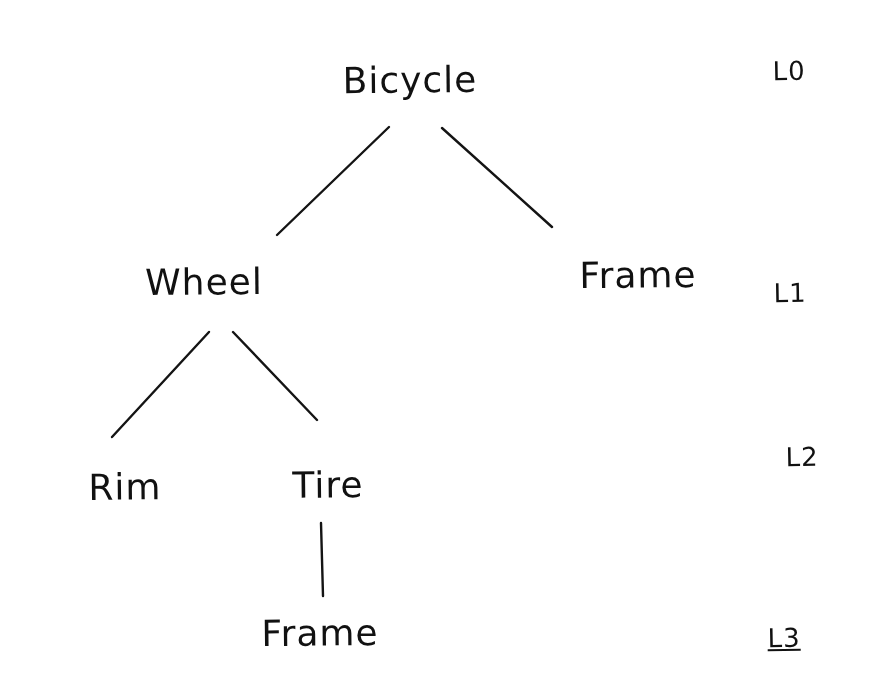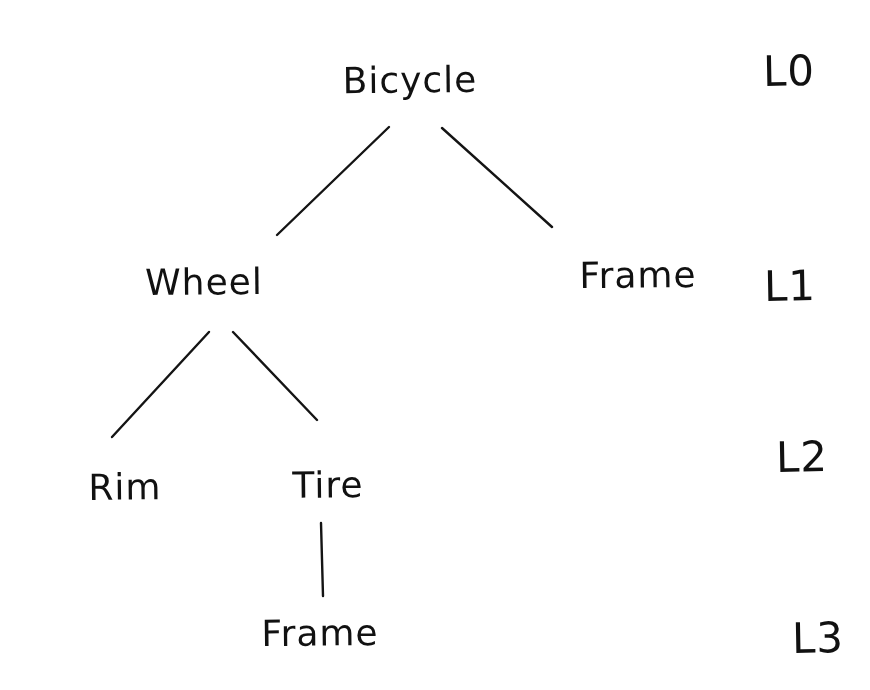--- a/index.html
+++ b/index.html
@@ -34,37 +34,37 @@
     transform: translate(-50%, -50%) rotate(-0.6deg);
     font-size: 36px;
     font-weight: 500;
     letter-spacing: 1px;
     white-space: nowrap;
     color: #111111;
   }
   .level-label {
     position: absolute;
     transform: translate(-50%, -50%) rotate(-1deg);
-    font-size: 42px;
+    font-size: 26px;
     font-weight: 500;
     letter-spacing: 1px;
     white-space: nowrap;
     color: #111111;
   }
   
   .pos-bicycle { left: 410px; top: 80px;  }
   .pos-wheel   { left: 204px; top: 282px; }
   .pos-frame   { left: 638px; top: 275px; }
   .pos-rim     { left: 125px; top: 487px; }
   .pos-tire    { left: 328px; top: 485px; }
   .pos-tube    { left: 320px; top: 633px; }
   .pos-l0      { left: 789px; top: 71px;  }
-  .pos-l1      { left: 790px; top: 286px; }
+  .pos-l1      { left: 790px; top: 293px; }
   .pos-l2      { left: 802px; top: 457px; }
-  .pos-l3      { left: 818px; top: 638px; }
+  .pos-l3      { left: 784px; top: 638px; text-decoration: underline; }
 </style>
 </head>
 <body>
 
 <div class="canvas">
 
   <svg class="edges-svg" viewBox="0 0 870 690" xmlns="http://www.w3.org/2000/svg" aria-hidden="true">
     <path d="M389,127 L277,235"></path>
     <path d="M442,128 L552,227"></path>
     <path d="M209,332 L112,437"></path>

